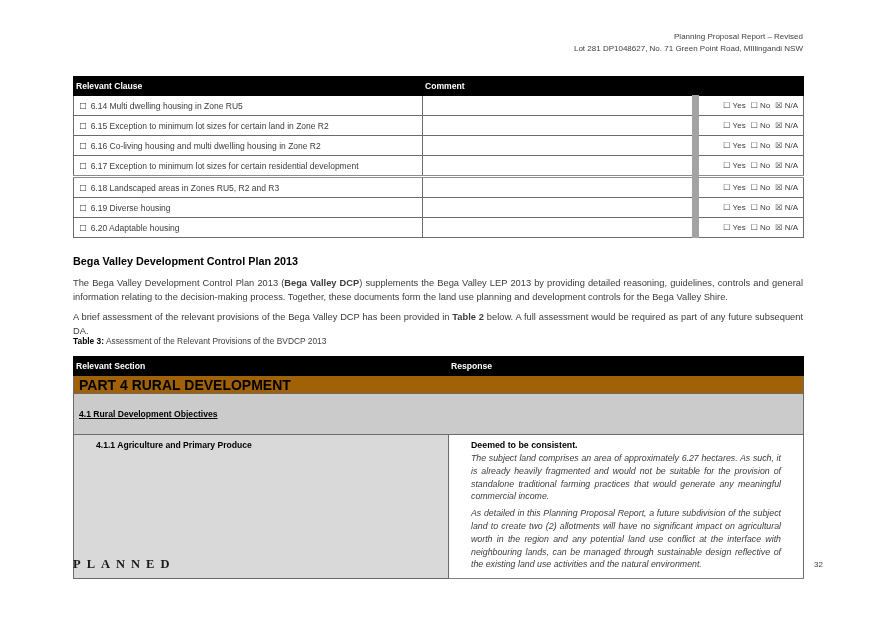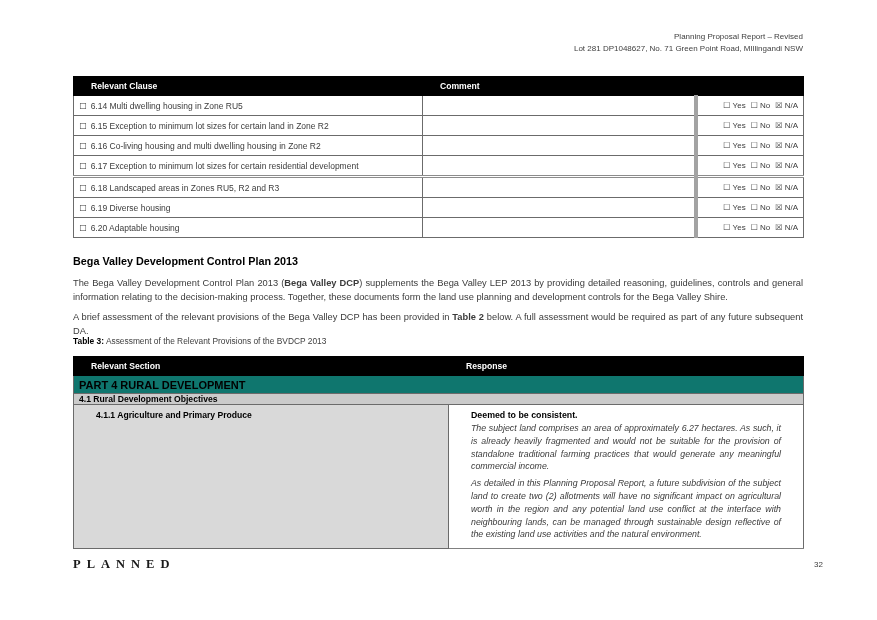--- a/index.html
+++ b/index.html
@@ -8,52 +8,52 @@
     font-family:"Liberation Sans","DejaVu Sans",sans-serif; color:#3b3b3b;
     overflow:hidden;
   }
   
   .header-note { position:absolute; top:31px; right:74px; text-align:right;
     font-size:8px; line-height:11.5px; color:#404040; }
 
   
   table { border-collapse:collapse; table-layout:fixed; width:730px; }
   th { background:#000000; color:#ffffff; font-weight:bold; text-align:left;
-       font-size:8.6px; padding:4px 17px; line-height:10px; border:1px solid #000; }
+       font-size:8.6px; padding:4px 2px; line-height:10px; border:1px solid #000; }
   td { border:1px solid #6b6b6b; font-size:8.5px; }
 
   
   #clause-table { position:absolute; top:76px; left:73px; }
   .col-clause { width:349px; } .col-comment { width:273px; } .col-answer { width:108px; }
   .clause-row td { padding:5px 5px 4px 5px; line-height:10px; }
   .clause-cell { color:#3b3b3b; }
   .clause-cell .cb { margin-right:4px; }
   .comment-cell { border-right:1px solid #d9d9d9; }
-  .answer-cell { border-left:4px solid #a3a3a3; text-align:right; white-space:nowrap;
+  .answer-cell { border-left:7px solid #a3a3a3; text-align:right; white-space:nowrap;
     font-size:8px; padding-right:4px; color:#3b3b3b; }
   .answer-cell span { margin-left:5px; }
   .row-thick td { border-top:3px double #8c8c8c; }
 
   
   .heading { position:absolute; top:255px; left:73px; font-size:10.8px; font-weight:bold;
     color:#000; }
   .para { position:absolute; left:73px; width:730px; font-size:9.3px; line-height:13.5px;
     text-align:justify; color:#3b3b3b; margin:0; }
   #para1 { top:277px; }
   #para2 { top:311px; }
   .caption { position:absolute; top:336px; left:73px; font-size:8.4px; color:#404040; }
   .caption b { color:#000; }
 
   
   #dcp-table { position:absolute; top:356px; left:73px; }
   .col-sect { width:375px; } .col-resp { width:355px; }
-  .part-row td { background:#0f766e; font-weight:bold; color:#000; font-size:11px;
+  .part-row td { background:#a16207; font-weight:bold; color:#000; font-size:14px;
     padding:3.5px 5px; line-height:10px; }
   .section-row td { background:#cbcbcb; font-weight:bold; color:#000; font-size:8.6px;
-    padding:0 5px; line-height:10px; }
+    padding:15px 5px; line-height:10px;text-decoration:underline; }
   .sub-left { background:#d9d9d9; font-weight:bold; color:#000; font-size:8.6px;
     vertical-align:top; padding:5px 22px; line-height:10px; }
   .sub-right { vertical-align:top; padding:3px 22px; background:#fff;
     border-bottom:1.5px solid #808080; }
   .verdict { font-weight:bold; color:#000; font-size:8.8px; margin:2px 0 2px; }
   .resp-para { font-size:8.8px; line-height:12.8px; text-align:justify;
     margin:0 0 4px; color:#3b3b3b;font-style:italic; }
 
   
   .footer-logo { position:absolute; top:557px; left:73px;

